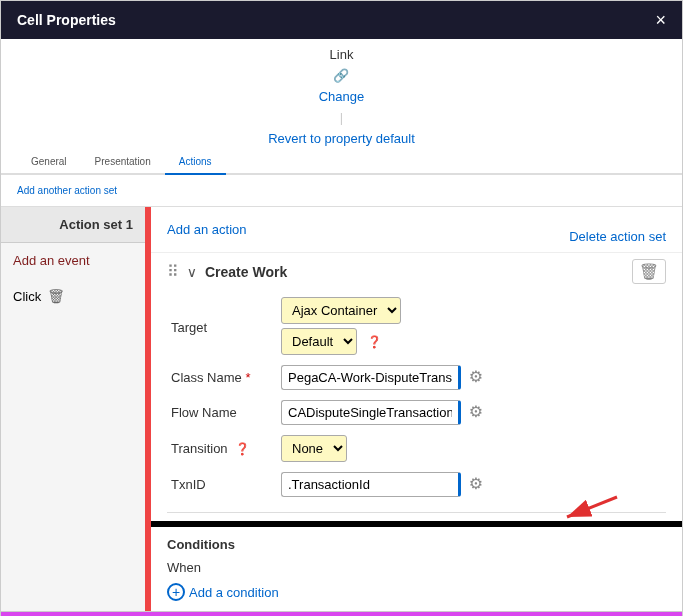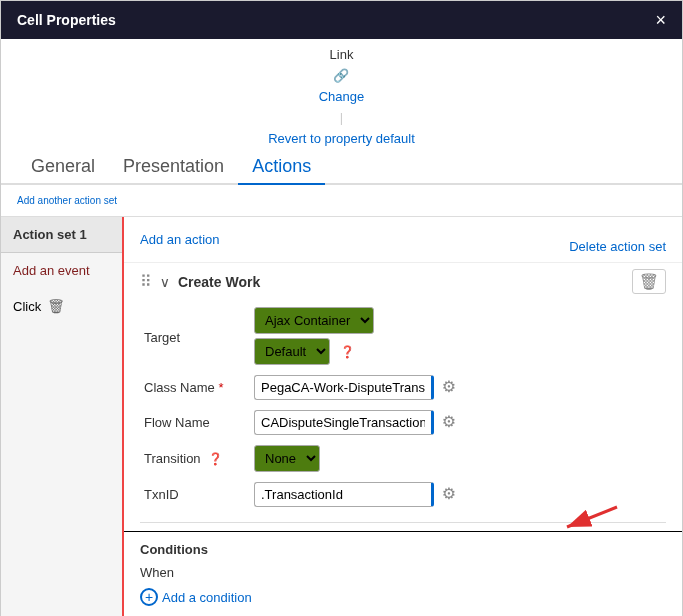--- a/index.html
+++ b/index.html
@@ -67,45 +67,46 @@
     .tabs-row {
       padding: 0 16px;
       display: flex;
       gap: 0;
       border-bottom: 2px solid #ddd;
     }
     .tab {
       padding: 6px 14px;
       cursor: pointer;
       color: #555;
-      font-size: 18px;
+      font-size: 10px;
       border-bottom: 2px solid transparent;
       margin-bottom: -2px;
     }
     .tab.active {
       color: #0066cc;
       border-bottom: 2px solid #0066cc;
       font-weight: 500;
     }
     .add-action-set {
       padding: 10px 16px;
       color: #0066cc;
       font-size: 10px;
       cursor: pointer;
     }
     .content-area {
       display: flex;
       border-top: 1px solid #ddd;
       min-height: 380px;
     }
     .sidebar {
-      width: 123px;
+      width: 150px;
       background: #f5f5f5;
-      border-right: 2px solid #ef4444;
+      border-right: 6px solid #ef4444;
       padding: 0;
+      text-align: right;
     }
     .action-set-header {
       background: #e8e8e8;
       padding: 10px 12px;
       font-weight: bold;
       font-size: 13px;
       color: #333;
       border-bottom: 1px solid #ccc;
     }
     .event-row {
@@ -196,21 +197,21 @@
       white-space: nowrap;
     }
     .required-star {
       color: #cc0000;
     }
     .form-select {
       padding: 4px 6px;
       border: 1px solid #aaa;
       border-radius: 3px;
       font-size: 13px;
-      background: #4d7c0f;
+      background: #fef9c3;
       cursor: pointer;
     }
     .form-input {
       padding: 4px 6px;
       border: 1px solid #aaa;
       border-radius: 3px;
       font-size: 13px;
       background: #fff;
       width: 180px;
     }
@@ -230,21 +231,21 @@
       margin-left: 4px;
     }
     .target-sub {
       display: flex;
       align-items: center;
       gap: 6px;
       margin-top: 4px;
     }
     .conditions-section {
       padding: 10px 16px;
-      border-top: 1px solid #000000;
+      border-top: 6px solid #000000;
       margin-top: 8px;
     }
     .conditions-title {
       font-weight: bold;
       font-size: 13px;
       color: #333;
       margin-bottom: 8px;
     }
     .when-row {
       display: flex;

